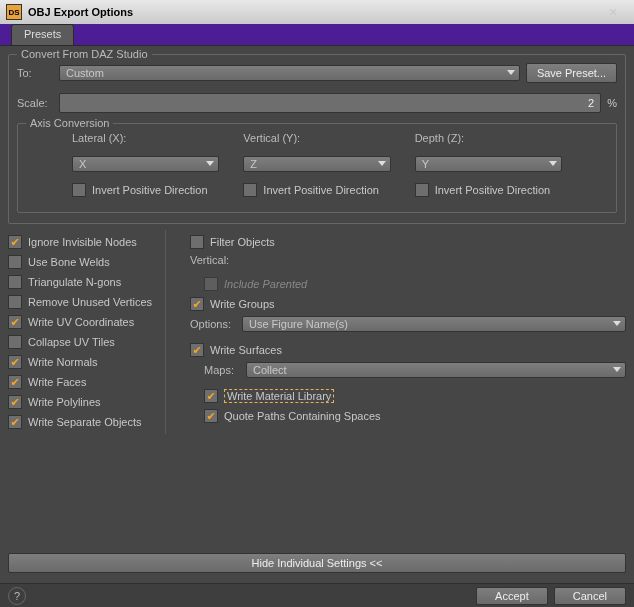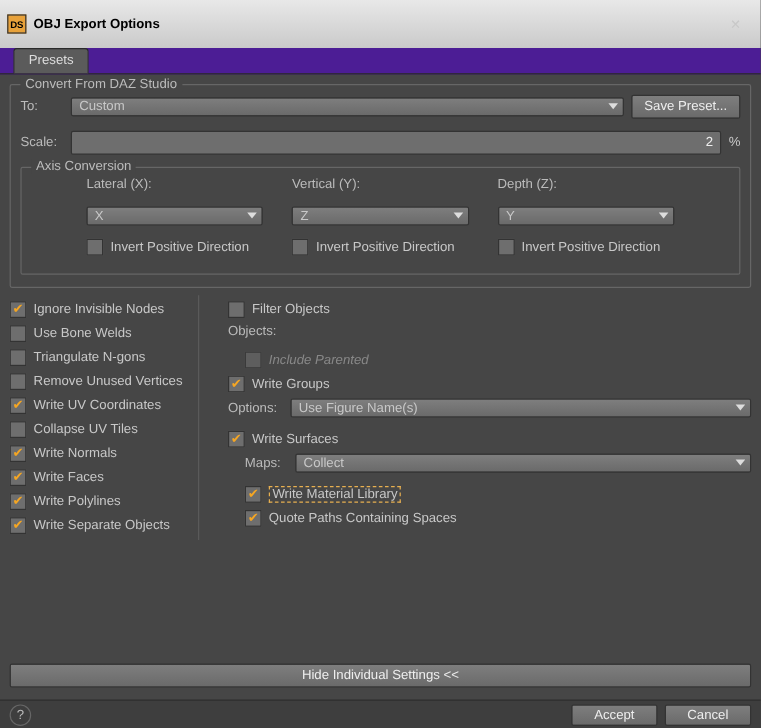--- a/index.html
+++ b/index.html
@@ -1,17 +1,17 @@
 <!DOCTYPE html>
 <html><head>
 <meta charset="utf-8">
 <style>
 *{box-sizing:border-box;margin:0;padding:0;font-family:Tahoma,Arial,sans-serif;font-size:11px;color:#c8c8c8;user-select:none}
 body{background:#464646;width:634px;height:607px;overflow:hidden;position:relative}
-.titlebar{height:40px;background:linear-gradient(#e8e8e8,#cacaca);display:flex;align-items:center;padding:0 6px;color:#000}
+.titlebar{height:24px;background:linear-gradient(#e8e8e8,#cacaca);display:flex;align-items:center;padding:0 6px;color:#000}
 .titlebar .ico{width:16px;height:16px;background:#e8a23b;border:1px solid #333;display:inline-flex;align-items:center;justify-content:center;font-weight:bold;font-size:8px;color:#000;margin-right:6px}
 .titlebar .ttl{color:#000;font-weight:bold}
 .titlebar .close{margin-left:auto;width:30px;height:24px;display:flex;align-items:center;justify-content:center;color:#000;font-size:16px;cursor:pointer}
 .tabrow{height:22px;background:#4c1d95;border-bottom:1px solid #2a2a2a;display:flex;padding:0 11px}
 .tab{background:#5b5b5b;border:1px solid #2a2a2a;border-bottom:none;padding:3px 12px;border-radius:3px 3px 0 0;color:#ddd}
 .body{padding:8px 8px 0 8px}
 .fieldset{border:1px solid #666;border-radius:2px;padding:8px 8px 10px 8px;margin-bottom:6px;position:relative}
 .legend{position:absolute;top:-7px;left:8px;background:#464646;padding:0 4px;color:#bbb}
 .row{display:flex;align-items:center;margin-bottom:10px;gap:6px}
 .lbl{width:36px;color:#bbb}
@@ -157,21 +157,21 @@
           <span class="chk on"></span>
           <span>Write Separate Objects</span>
         </div>
     </div>
     <div class="rightcol">
       <div class="checkrow">
           <span class="chk"></span>
           <span>Filter Objects</span>
         </div>
       <div class="row">
-          <span class="sublbl">Objects:</span>
+          <span class="sublbl">Vertical:</span>
       </div>
       <div class="checkrow" style="margin-left:14px">
           <span class="chk" style="opacity:.6"></span>
           <span class="italic">Include Parented</span>
         </div>
       <div class="checkrow">
           <span class="chk on"></span>
           <span>Write Groups</span>
         </div>
       <div class="row">

